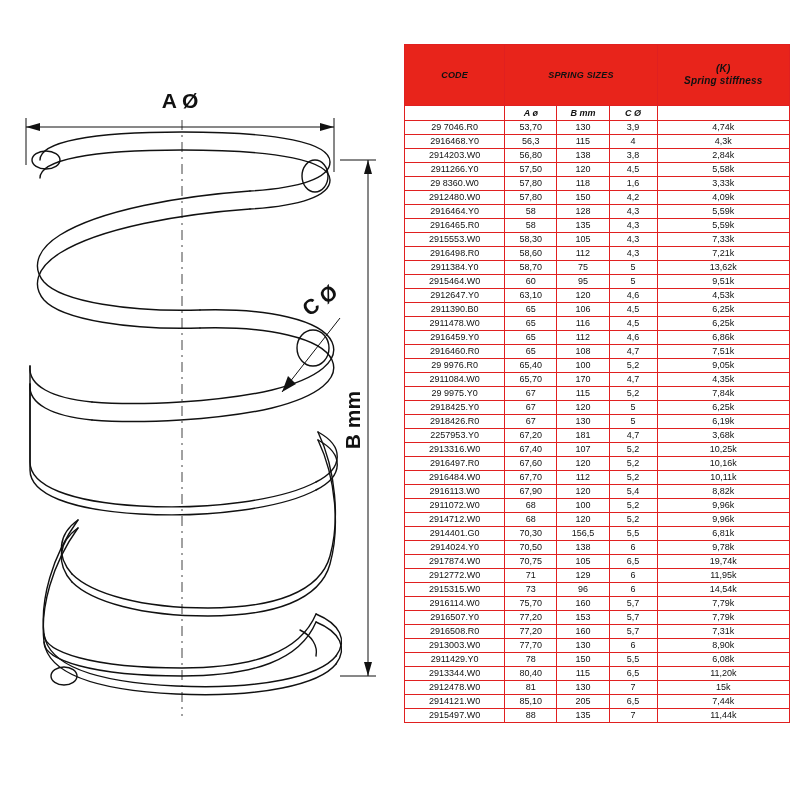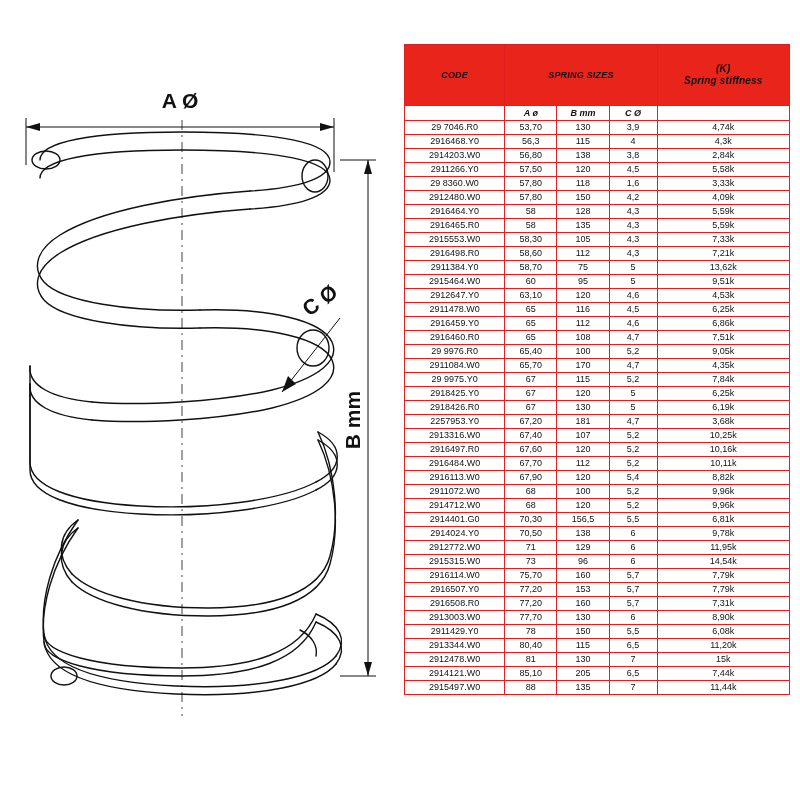--- a/index.html
+++ b/index.html
@@ -290,20 +290,27 @@
             <td>9,51k</td>
           </tr>
           <tr>
             <td class="code">2912647.Y0</td>
             <td>63,10</td>
             <td>120</td>
             <td>4,6</td>
             <td>4,53k</td>
           </tr>
           <tr>
+            <td class="code">2911390.B0</td>
+            <td>65</td>
+            <td>106</td>
+            <td>4,5</td>
+            <td>6,25k</td>
+          </tr>
+          <tr>
             <td class="code">2911478.W0</td>
             <td>65</td>
             <td>116</td>
             <td>4,5</td>
             <td>6,25k</td>
           </tr>
           <tr>
             <td class="code">2916459.Y0</td>
             <td>65</td>
             <td>112</td>
@@ -409,20 +416,27 @@
             <td>6,81k</td>
           </tr>
           <tr>
             <td class="code">2914024.Y0</td>
             <td>70,50</td>
             <td>138</td>
             <td>6</td>
             <td>9,78k</td>
           </tr>
           <tr>
+            <td class="code">2917874.W0</td>
+            <td>70,75</td>
+            <td>105</td>
+            <td>6,5</td>
+            <td>19,74k</td>
+          </tr>
+          <tr>
             <td class="code">2912772.W0</td>
             <td>71</td>
             <td>129</td>
             <td>6</td>
             <td>11,95k</td>
           </tr>
           <tr>
             <td class="code">2915315.W0</td>
             <td>73</td>
             <td>96</td>

